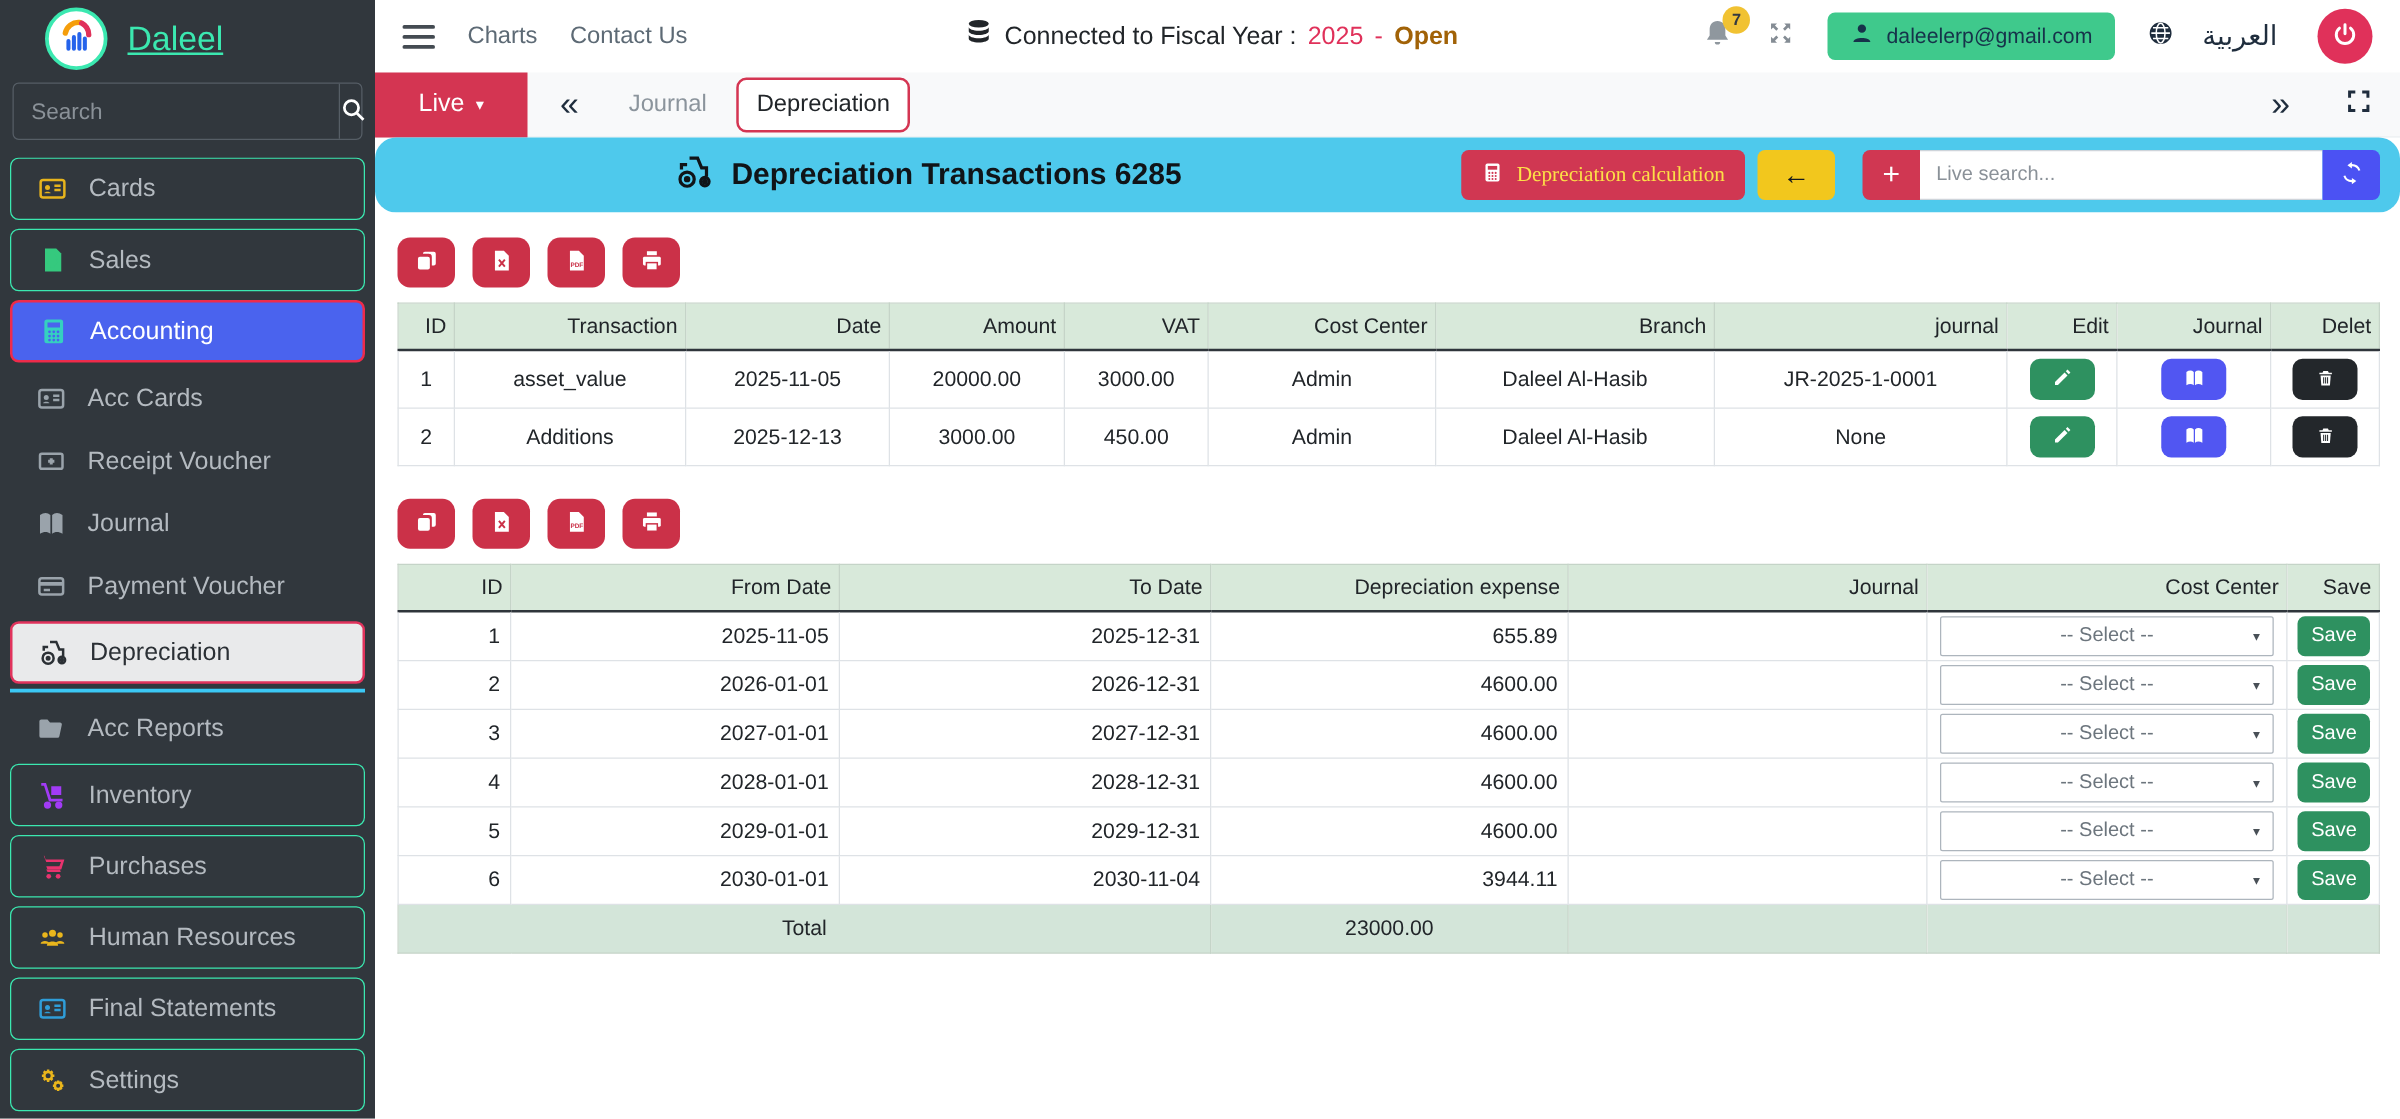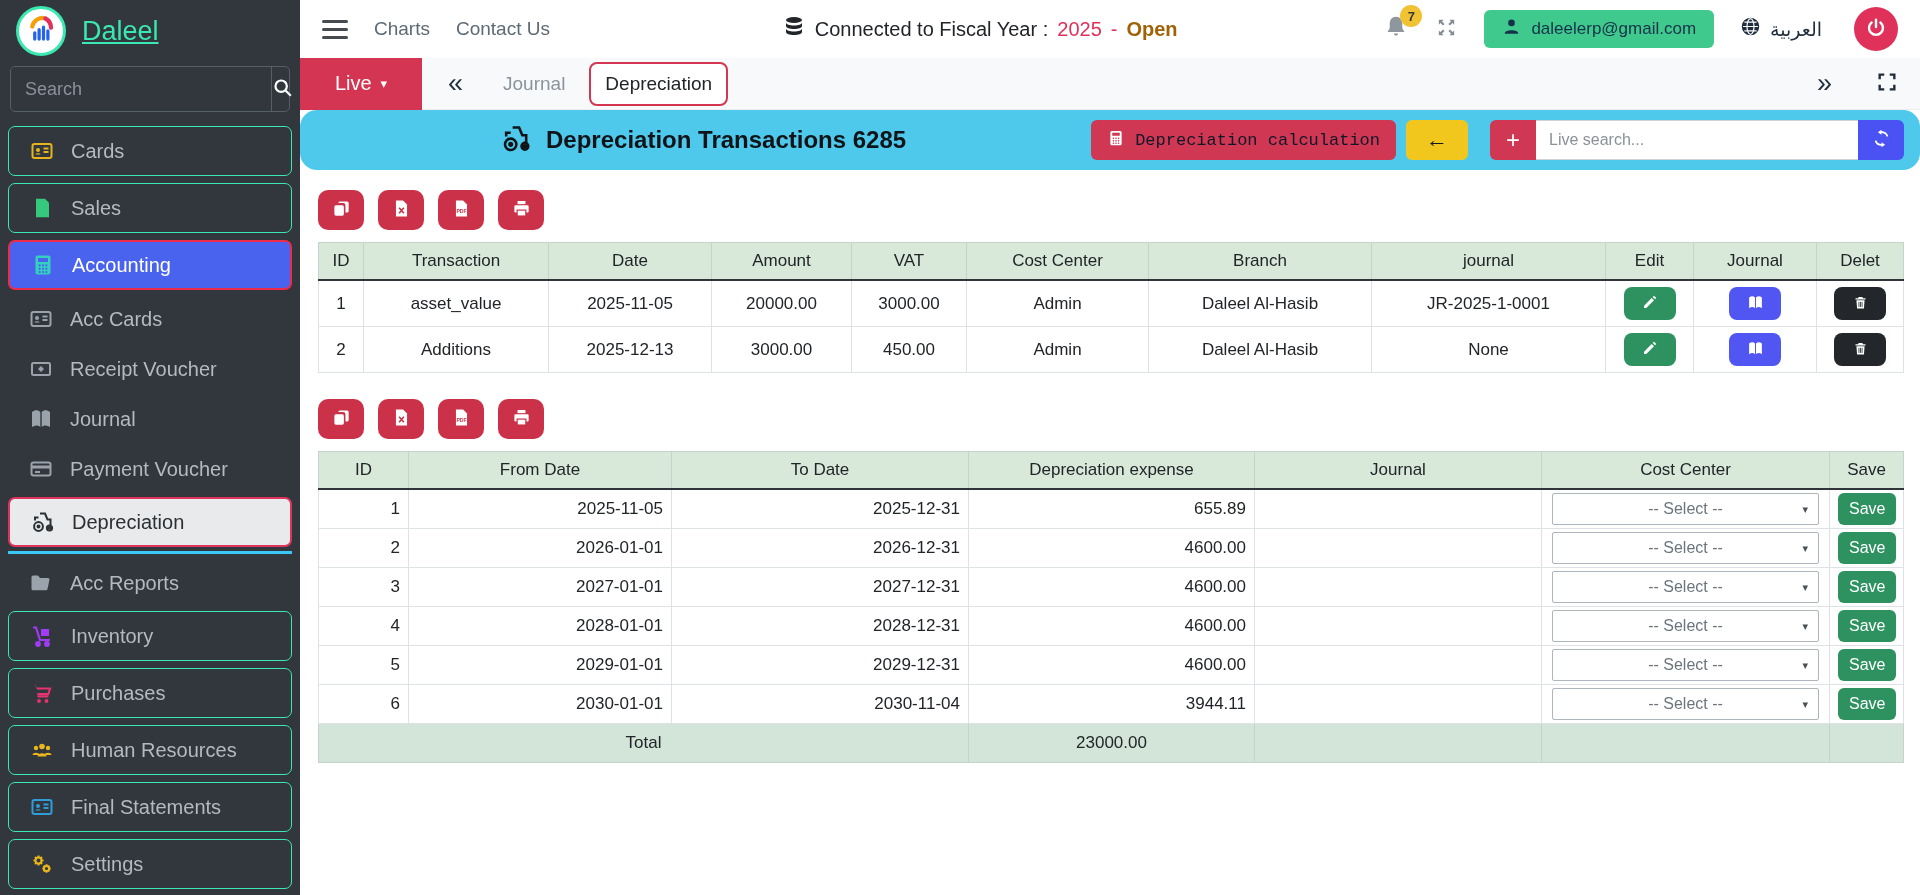--- a/index.html
+++ b/index.html
@@ -1,21 +1,21 @@
 <!DOCTYPE html>
 <html><head>
 <meta charset="utf-8">
 <style>
   * { box-sizing: border-box; margin: 0; padding: 0; }
   html,body { width:1920px; height:895px; overflow:hidden; }
   body { font-family:"Liberation Sans",sans-serif; display:flex; background:#fff; color:#212529; }
 
   
   .sidebar { width:300px; flex-shrink:0; background:#31373d; display:flex; flex-direction:column; }
-  .logo-row { height:62px; display:flex; align-items:center; gap:16px; padding:0 16px; }
+  .logo-row { height:62px; display:flex; align-items:center; gap:16px; padding:0 16px;margin-left:20px; }
   .logo-circle { width:50px; height:50px; border-radius:50%; background:#fff; border:3px solid #3be8b0;
                  display:flex; align-items:center; justify-content:center; flex-shrink:0; }
   .brand { color:#3be8b0; font-size:27px; text-decoration:underline; cursor:pointer; }
   .search-row { margin:4px 10px 14px; display:flex; border:1px solid #565e66; border-radius:5px; height:46px; }
   .search-input { flex:1; background:transparent; border:none; outline:none; color:#ced4da; padding:0 14px; font-size:18px; font-family:inherit; }
   .search-input::placeholder { color:#8a9198; }
   .search-btn { width:56px; background:transparent; border:none; border-left:1px solid #565e66; color:#fff; cursor:pointer;
                 display:flex; align-items:center; justify-content:center; }
   .menu { padding:0 8px; flex:1; overflow:hidden; }
   .menu-item { display:flex; align-items:center; gap:16px; height:50px; border-radius:7px; padding:0 20px;
@@ -39,62 +39,62 @@
   .fiscal { flex:1; display:flex; align-items:center; justify-content:center; gap:9px; font-size:20px; color:#212529; }
   .fiscal .year { color:#e0315a; }
   .fiscal .dash { color:#e0315a; }
   .fiscal .status { color:#a16207; font-weight:bold; }
   .nav-right { display:flex; align-items:center; gap:26px; }
   .bell-wrap { position:relative; cursor:pointer; }
   .badge { position:absolute; top:-9px; right:-13px; width:22px; height:22px; background:#f1c232; color:#343a40;
            border-radius:50%; font-size:13px; font-weight:bold; display:flex; align-items:center; justify-content:center; }
   .email-btn { background:#3fc98c; border:none; border-radius:6px; height:38px; padding:16px 18px; display:flex;
                align-items:center; gap:10px; color:#16324a; font-size:17px; font-family:inherit; cursor:pointer; }
-  .lang { display:flex; align-items:center; gap:9px; color:#1f2d3d; font-size:19px; cursor:pointer; }
+  .lang { display:flex; align-items:center; gap:23px; color:#1f2d3d; font-size:22px; cursor:pointer; }
   .power-btn { width:44px; height:44px; border-radius:50%; border:none; background:#e0315a; color:#fff; cursor:pointer;
                display:flex; align-items:center; justify-content:center; margin-left:6px; }
 
   
   .tabbar { height:52px; background:#f8f9fa; display:flex; align-items:center; border-bottom:1px solid #eceff2; }
   .close-btn { height:52px; width:122px; background:#d43552; border:none; color:#fff; font-size:20px; font-family:inherit;
                display:flex; align-items:center; justify-content:center; gap:9px; cursor:pointer; }
   .close-btn .caret { font-size:13px; }
   .chev { color:#1f2d3d; font-size:27px; cursor:pointer; line-height:1; }
   .chev-left { margin:0 26px 0 26px; }
   .tab { font-size:19px; color:#8b949c; padding:9px 14px; cursor:pointer; margin-right:10px; }
   .tab.active { background:#fff; border:2px solid #d43552; border-radius:8px; color:#212529; }
   .tabbar-right { margin-left:auto; display:flex; align-items:center; gap:44px; padding-right:22px; }
   .fullscreen-icon { cursor:pointer; color:#1f2d3d; }
 
   
   .cyanbar { height:60px; background:#4ec9ec; display:flex; align-items:center; padding:0 16px;border-radius:17px; }
   .title-group { flex:1; display:flex; align-items:center; justify-content:center; gap:14px; color:#101418; }
   .page-title { font-size:24px; font-weight:bold; color:#101418; }
   .cyan-actions { display:flex; align-items:center; }
-  .calc-btn { background:#d03752; border:none; border-radius:6px; height:40px; padding:0 16px; color:#0f172a; font-size:17px;
-              font-family:Liberation Mono, monospace; display:flex; align-items:center; gap:10px; cursor:pointer; }
+  .calc-btn { background:#d03752; border:none; border-radius:6px; height:40px; padding:0 16px; color:#fde047; font-size:17px;
+              font-family:Liberation Serif, serif; display:flex; align-items:center; gap:10px; cursor:pointer; }
   .yellow-btn { background:#f2c71d; border:none; border-radius:6px; height:40px; width:62px; margin-left:10px;
                 font-size:22px; color:#15191d; cursor:pointer; display:flex; align-items:center; justify-content:center; }
   .live-group { display:flex; height:40px; margin-left:22px; width:414px; }
   .plus-addon { width:46px; background:#d03752; color:#fff; border:none; border-radius:6px 0 0 6px; font-size:24px; cursor:pointer; }
   .live-input { flex:1; border:1px solid #ced4da; border-left:none; border-right:none; padding:0 13px; font-size:16px;
                 color:#495057; outline:none; font-family:inherit; }
   .live-input::placeholder { color:#8a9198; }
   .refresh-addon { width:46px; background:#4b52f3; color:#fff; border:none; border-radius:0 6px 6px 0; cursor:pointer;
                    display:flex; align-items:center; justify-content:center; }
 
   
   .content { flex:1; background:#fff; padding:12px 18px 0; overflow:hidden; }
   .export-row { display:flex; gap:14px; margin:8px 0 12px; }
   .export-btn { width:46px; height:40px; background:#cb3148; border:none; border-radius:10px; color:#fff; cursor:pointer;
                 display:flex; align-items:center; justify-content:center; }
 
   table { width:100%; border-collapse:collapse; table-layout:fixed; font-size:17px; color:#212529; }
   thead th { background:#d8e9da; font-weight:normal; padding:8px 6px; border:1px solid #c5d4c8;
-             border-bottom:2px solid #2f353b; text-align:center; overflow:hidden; white-space:nowrap;margin-top:40px; }
+             border-bottom:2px solid #2f353b; text-align:right; overflow:hidden; white-space:nowrap;margin-top:40px; }
   tbody td { border:1px solid #dee2e6; padding:6px 8px; text-align:center; height:45px; overflow:hidden; white-space:nowrap; }
   .t2 tbody td { height:39px; padding:3px 8px; }
   .t2 td.num { text-align:right; }
   .action-btn { width:52px; height:33px; border:none; border-radius:8px; cursor:pointer; display:inline-flex;
                 align-items:center; justify-content:center; color:#fff; }
   .edit-btn { background:#2e9160; }
   .journal-btn { background:#5156f2; }
   .delete-btn { background:#23272b; }
 
   .fake-select { border:1px solid #adb5bd; border-radius:2px; height:32px; background:#fff; color:#6c757d; font-size:16px;

